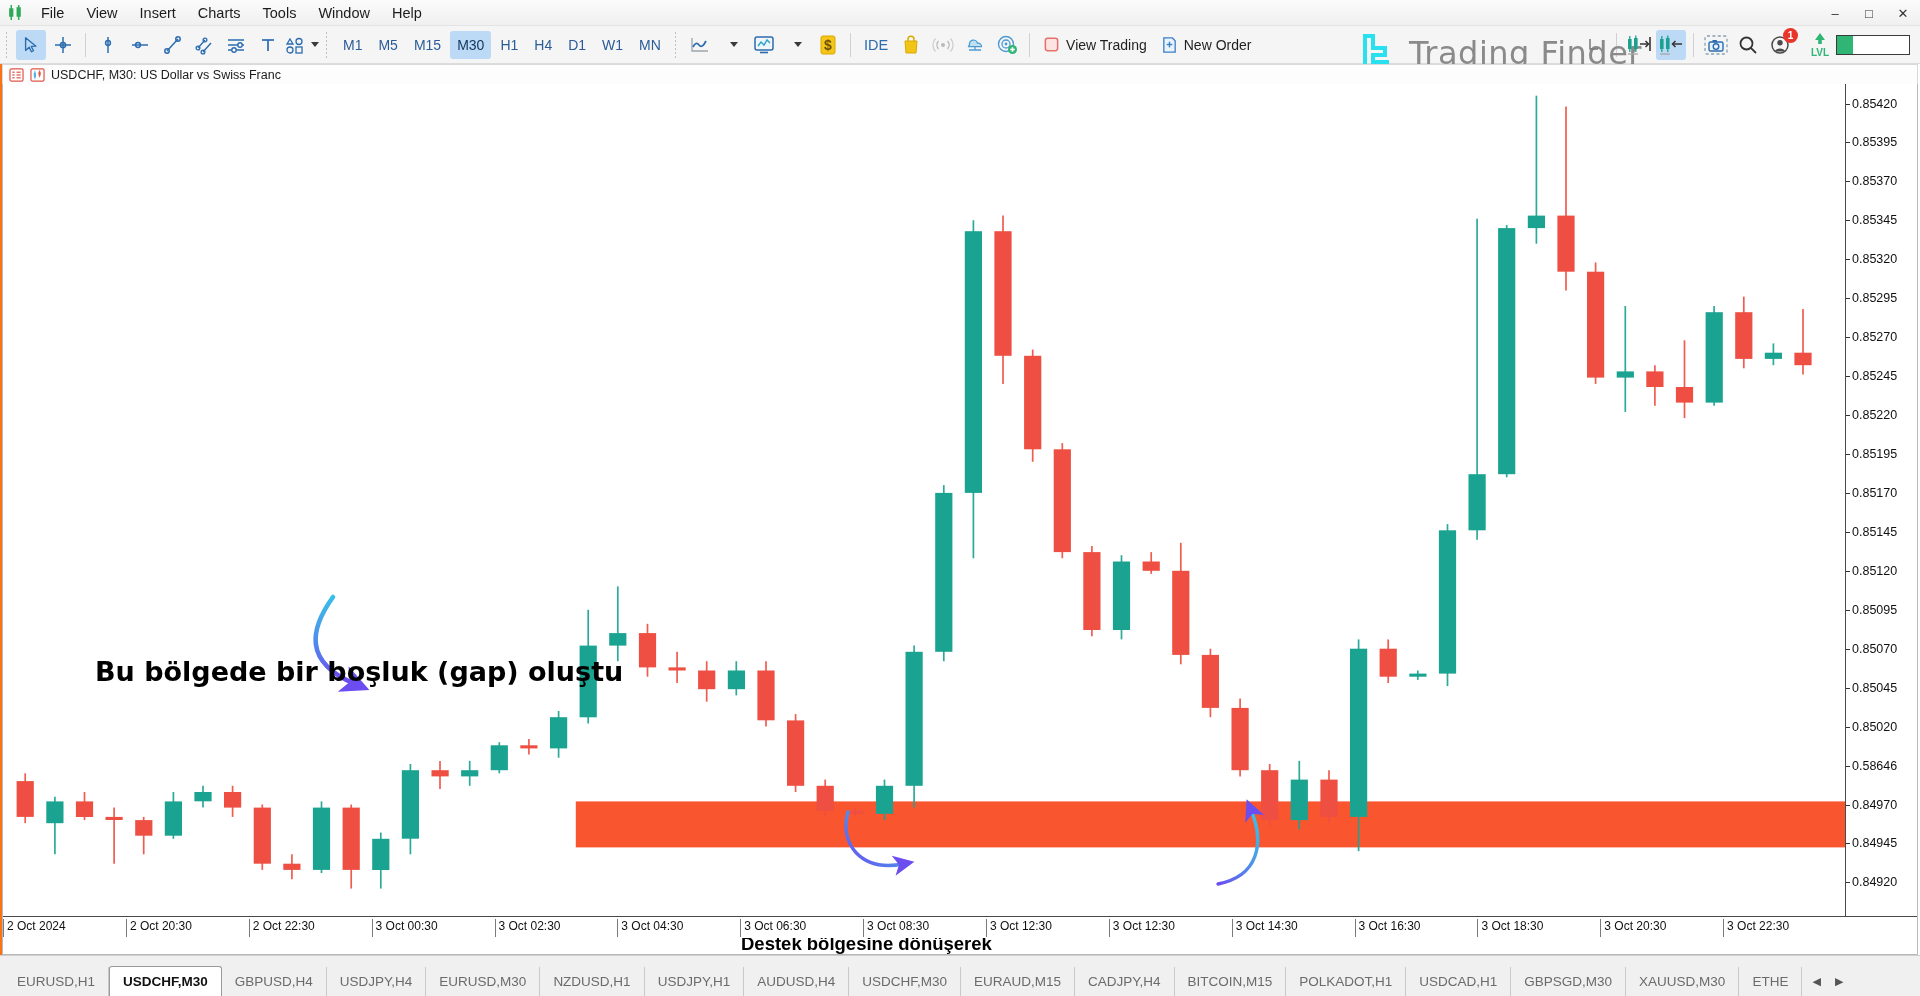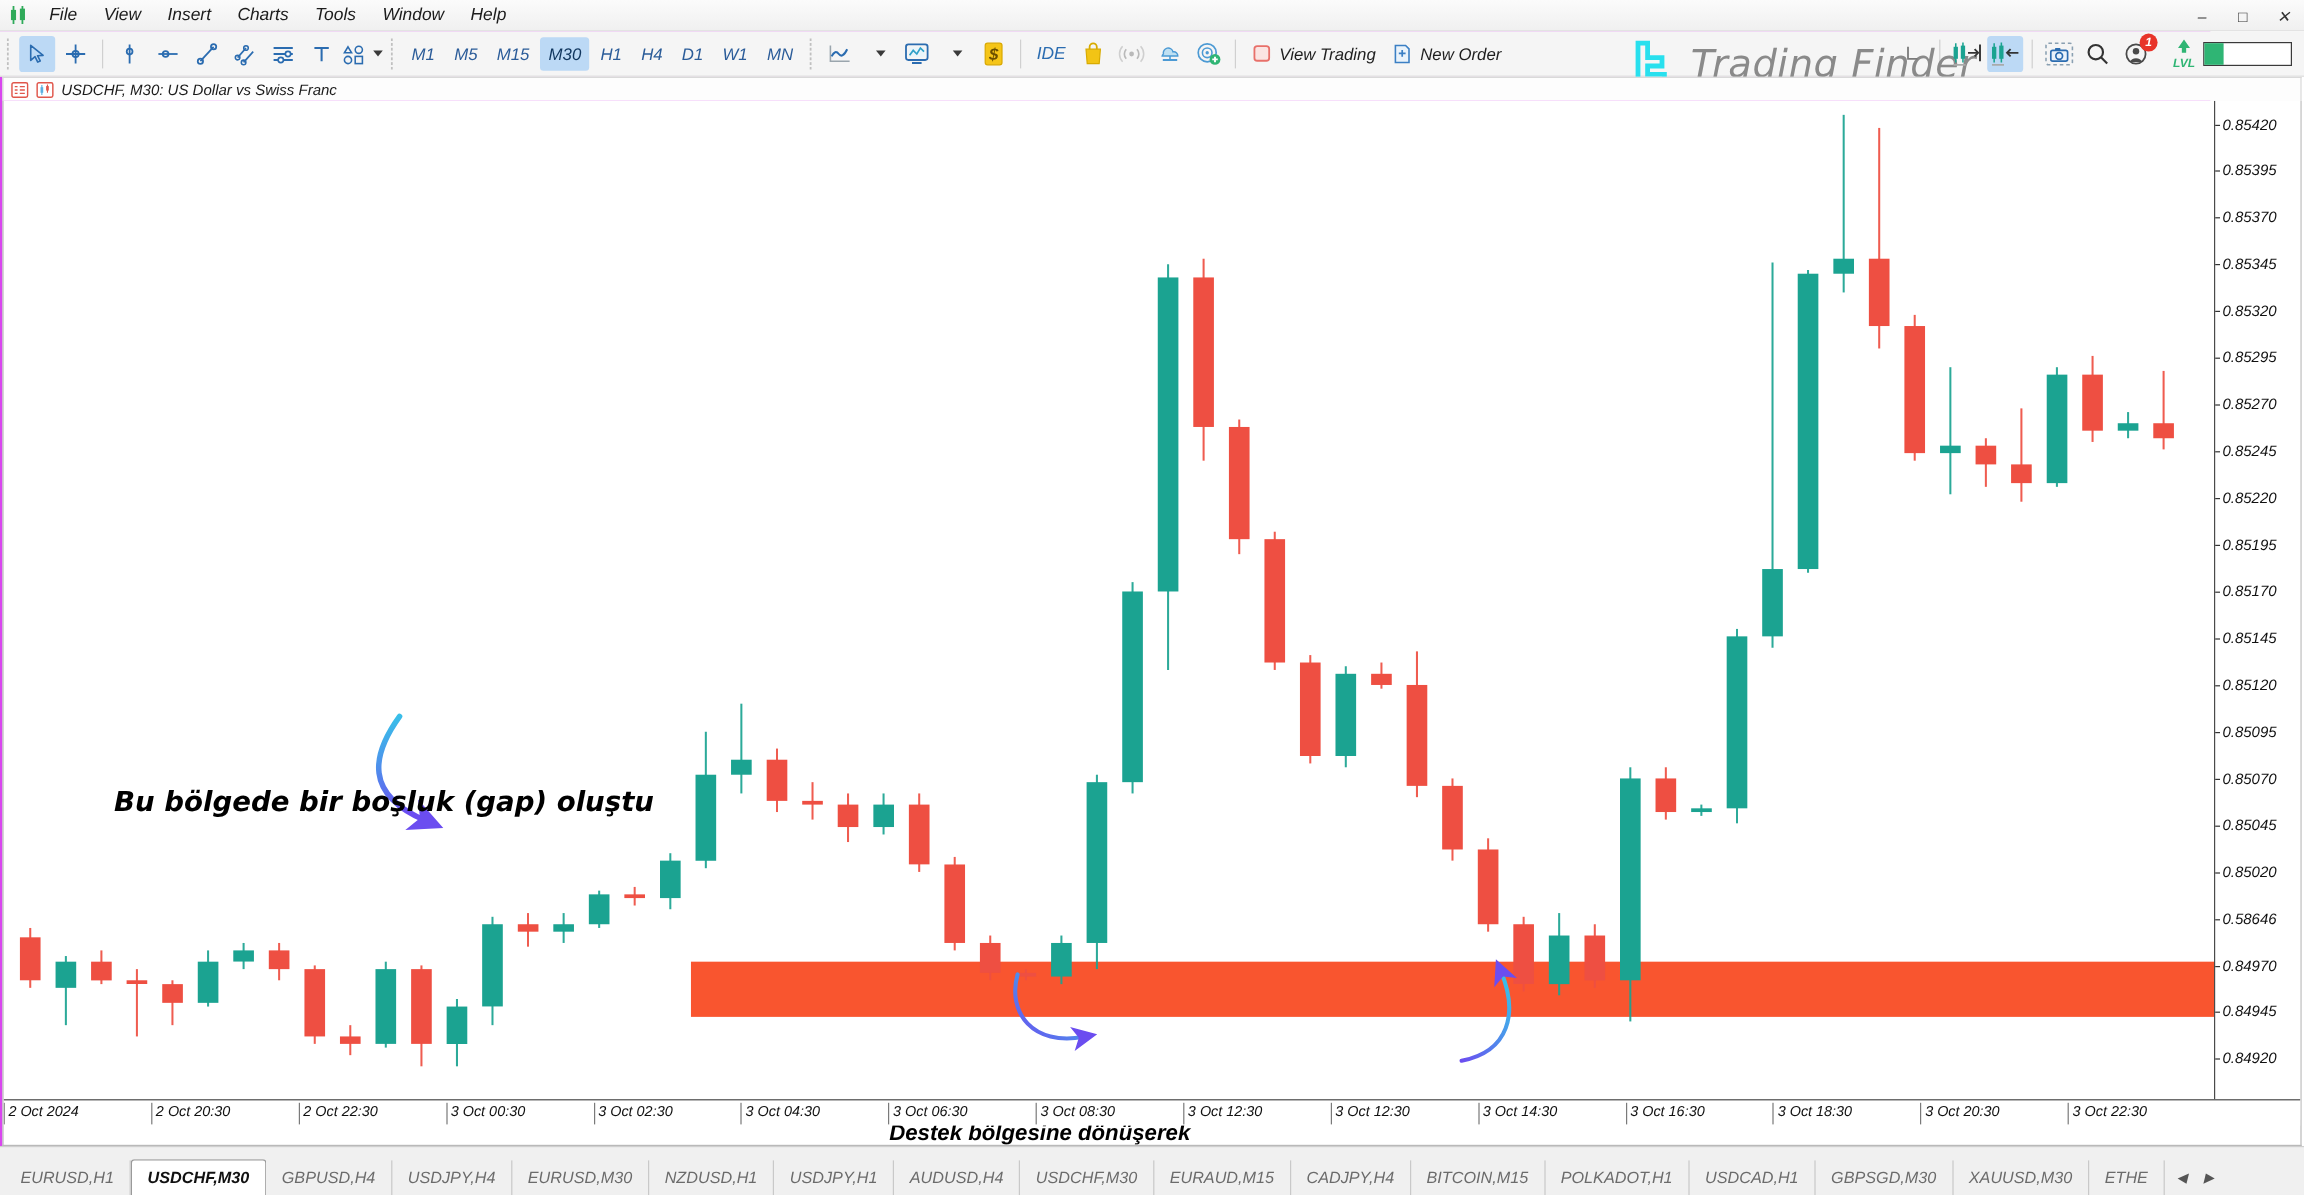--- a/index.html
+++ b/index.html
@@ -2,21 +2,21 @@
 <html><head>
 <meta charset="utf-8">
 <style>
   * { box-sizing: border-box; margin: 0; padding: 0; }
   html, body {
     width: 1920px; height: 996px;
     font-family: "Liberation Sans", sans-serif;
     background: #ffffff;
     overflow: hidden;
   }
-  #app { position: relative; width: 1842px; height: 996px; background:#d946ef;font-style:italic; }
+  #app { position: relative; width: 1842px; height: 996px; background:#f97316; }
 
   
   .menubar {
     position:absolute; left:0; top:0; width:1920px; height:26px;
     background: linear-gradient(#fbfbfb,#f0f0f0);
     border-bottom:1px solid #e3e3e3;
     display:flex; align-items:center; gap:0px;
   }
   .app-logo { width:30px; height:26px; display:flex; align-items:center; justify-content:center; }
   .menu-item {
@@ -87,21 +87,21 @@
     position:absolute; left:0; bottom:16px; width:1914px; height:22px;
     background:#ffffff; border-top:1px solid #4a4a4a;
   }
   .time-tick { position:absolute; top:2px; font-size:12px; color:#111; white-space:nowrap; padding-left:3px; border-left:1px solid #7a7a7a; height:18px; }
 
   
   .annot {
     position:absolute; font-weight:bold; color:#000; white-space:nowrap;
     font-family:"DejaVu Sans", sans-serif;
   }
-  .annot-gap { left:92px; top:572px; font-size:23px; }
+  .annot-gap { left:92px; top:572px; font-size:27px; }
   .annot-support { left:738px; top:848px; font-size:18.5px; text-align:center; white-space:pre-line; line-height:1.28; font-family:"Liberation Sans", sans-serif; }
 
   
   .tabbar {
     position:absolute; left:0; bottom:0; width:1920px; height:41px;
     background:#f0f0f0; border-top:1px solid #cfcfcf;
     display:flex; align-items:flex-end; padding-left:4px;
   }
   .ctab {
     height:29px; display:flex; align-items:center; padding:0 13px;

